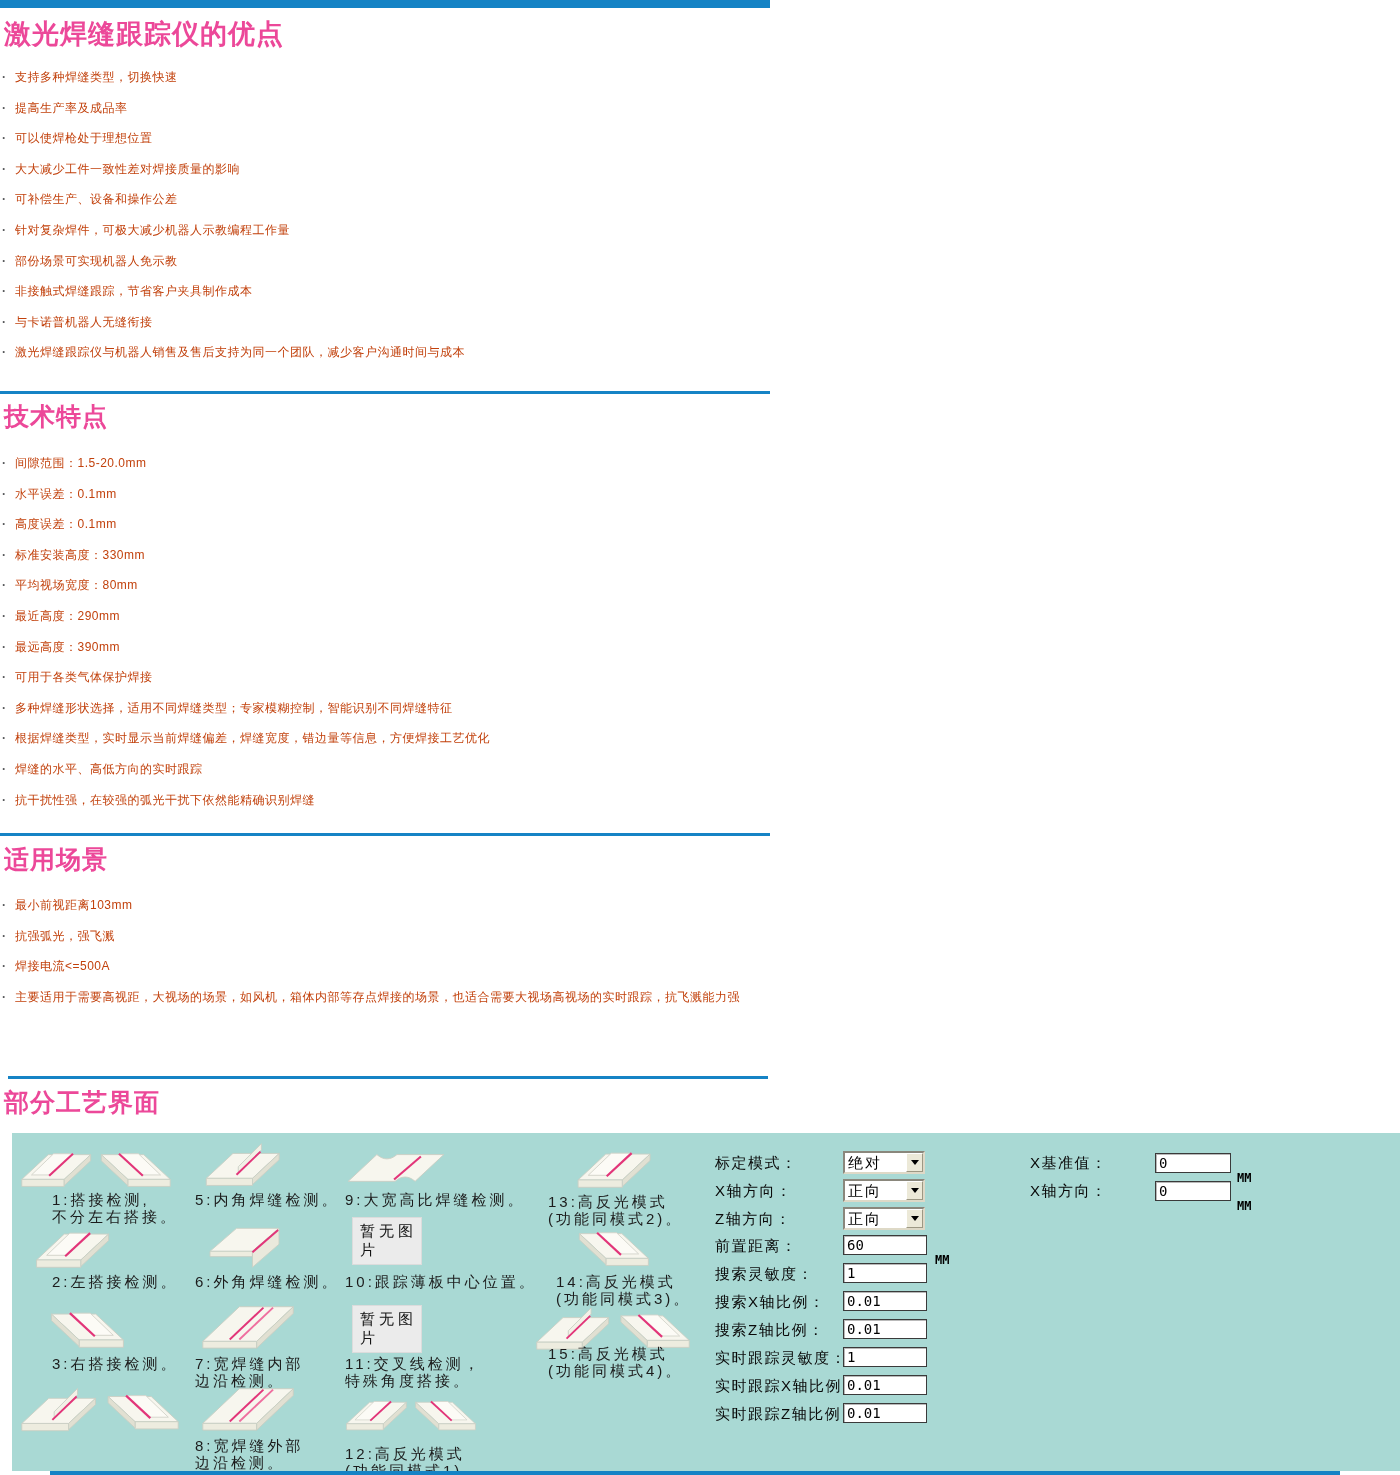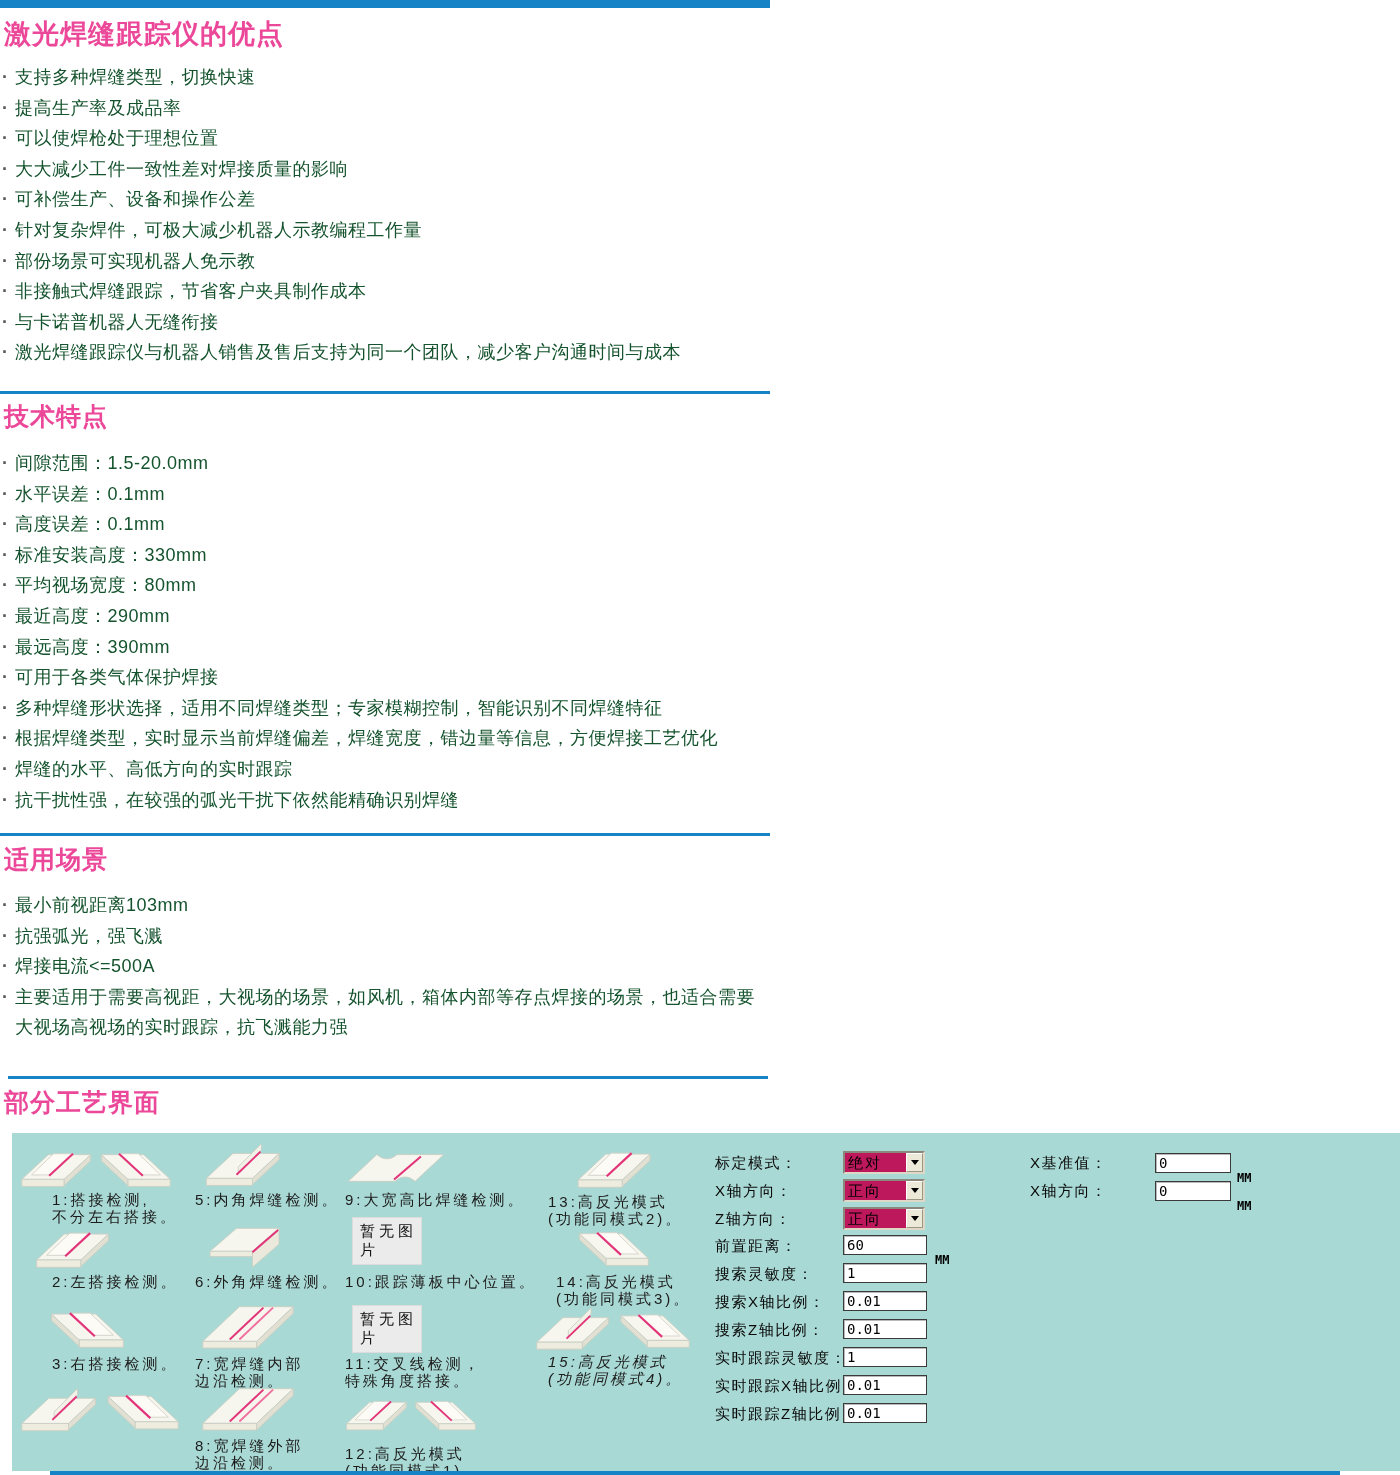--- a/index.html
+++ b/index.html
@@ -14,32 +14,32 @@
 
   .topbar{position:absolute;left:0;top:0;width:770px;height:8px;background:var(--accent);}
   .rule{position:absolute;height:3px;background:var(--accent);}
   .bottombar{position:absolute;left:50px;top:1471px;width:1290px;height:4px;background:var(--accent);}
 
   h1.sec, h2.sec{position:absolute;left:4px;color:#ec4899;font-weight:bold;letter-spacing:1px;white-space:nowrap;}
   h1.sec{font-size:27px;}
   h2.sec{font-size:25px;}
 
   ul.bullets{position:absolute;left:2px;width:768px;list-style:none;}
-  ul.bullets li{position:relative;padding-left:13px;font-size:18px;line-height:30.6px;color:#14532d;letter-spacing:0.5px;}
+  ul.bullets li{position:relative;padding-left:13px;font-size:12px;line-height:30.6px;color:#c2410c;letter-spacing:0.5px;}
   ul.bullets li::before{content:"\00B7";position:absolute;left:0;top:0;color:#57585a;font-weight:bold;}
 
   .panel{position:absolute;left:12px;top:1133px;width:1388px;height:338px;background:var(--panel);overflow:hidden;}
   .mode-ill{position:absolute;}
   .mode-ill svg{display:block;}
   .mode-cap{position:absolute;font-size:15px;line-height:17px;letter-spacing:3px;color:#1c1c1c;white-space:nowrap;}
   .noimg{position:absolute;background:#ebebeb;border:1px solid #dcdcdc;color:#111;
          font-size:15px;letter-spacing:4px;display:flex;align-items:center;padding-left:7px;}
 
   .flabel{position:absolute;font-size:15px;letter-spacing:1.5px;color:#0a0a0a;white-space:nowrap;}
-  .combo{position:absolute;width:82px;height:23px;background:#be185d;border:2px inset #ded9c7;}
+  .combo{position:absolute;width:82px;height:23px;background:#ffffff;border:2px inset #ded9c7;}
   .combo .ctext{position:absolute;left:3px;top:1px;font-size:15px;color:#000;letter-spacing:2px;}
   .combo .cbtn{position:absolute;right:0;top:0;bottom:0;width:17px;background:#ece9d8;
                border:1px solid #fff;border-right-color:#9d9884;border-bottom-color:#9d9884;
                display:flex;align-items:center;justify-content:center;}
   .combo .tri{width:0;height:0;border-left:4px solid transparent;border-right:4px solid transparent;border-top:5px solid #000;}
   .field{position:absolute;height:20px;background:#fff;border:1px solid #3a3a3a;
          box-shadow:inset 1px 1px 0 #b9b9b9;font-size:14px;color:#000;padding:1px 0 0 3px;
          font-family:"DejaVu Sans Mono","Liberation Mono",monospace;}
   .unit{position:absolute;font-size:12px;font-weight:bold;color:#000;
         font-family:"DejaVu Sans Mono","Liberation Mono",monospace;margin-top:13px;}
@@ -284,21 +284,21 @@
           <line x1="36" y1="38" x2="63" y2="12" stroke="#e23579" stroke-width="2.2"></line>
           <g transform="translate(178,0) scale(-1,1)">
             <polygon points="2,40 32,12 80,12 50,40" fill="#f7f6ee" stroke="#c9cfc4"></polygon>
             <polygon points="2,40 50,40 50,48 2,48" fill="#edecdf" stroke="#c9cfc4"></polygon>
             <polygon points="50,40 80,12 80,19 50,47" fill="#e1e0d2" stroke="#c9cfc4"></polygon>
             <polygon points="13,35 38,11 60,11 35,35" fill="#fcfbf6" stroke="#d3d3ca"></polygon>
             <line x1="33" y1="36" x2="60" y2="11" stroke="#e23579" stroke-width="2.4"></line>
           </g>
         </svg>
       </div>
-      <div class="mode-cap" style="left: 536px; top: 220px; font-style: italic;">
+      <div class="mode-cap" style="left: 536px; top: 212px;">
         <div>15:高反光模式</div>
         <div>(功能同模式4)。</div>
       </div>
       <div class="flabel" style="left: 703px; top: 21px;">标定模式：</div>
       <div class="combo" style="left: 831px; top: 18px;">
         <span class="ctext">绝对</span>
         <span class="cbtn">
           <span class="tri"></span>
         </span>
       </div>

